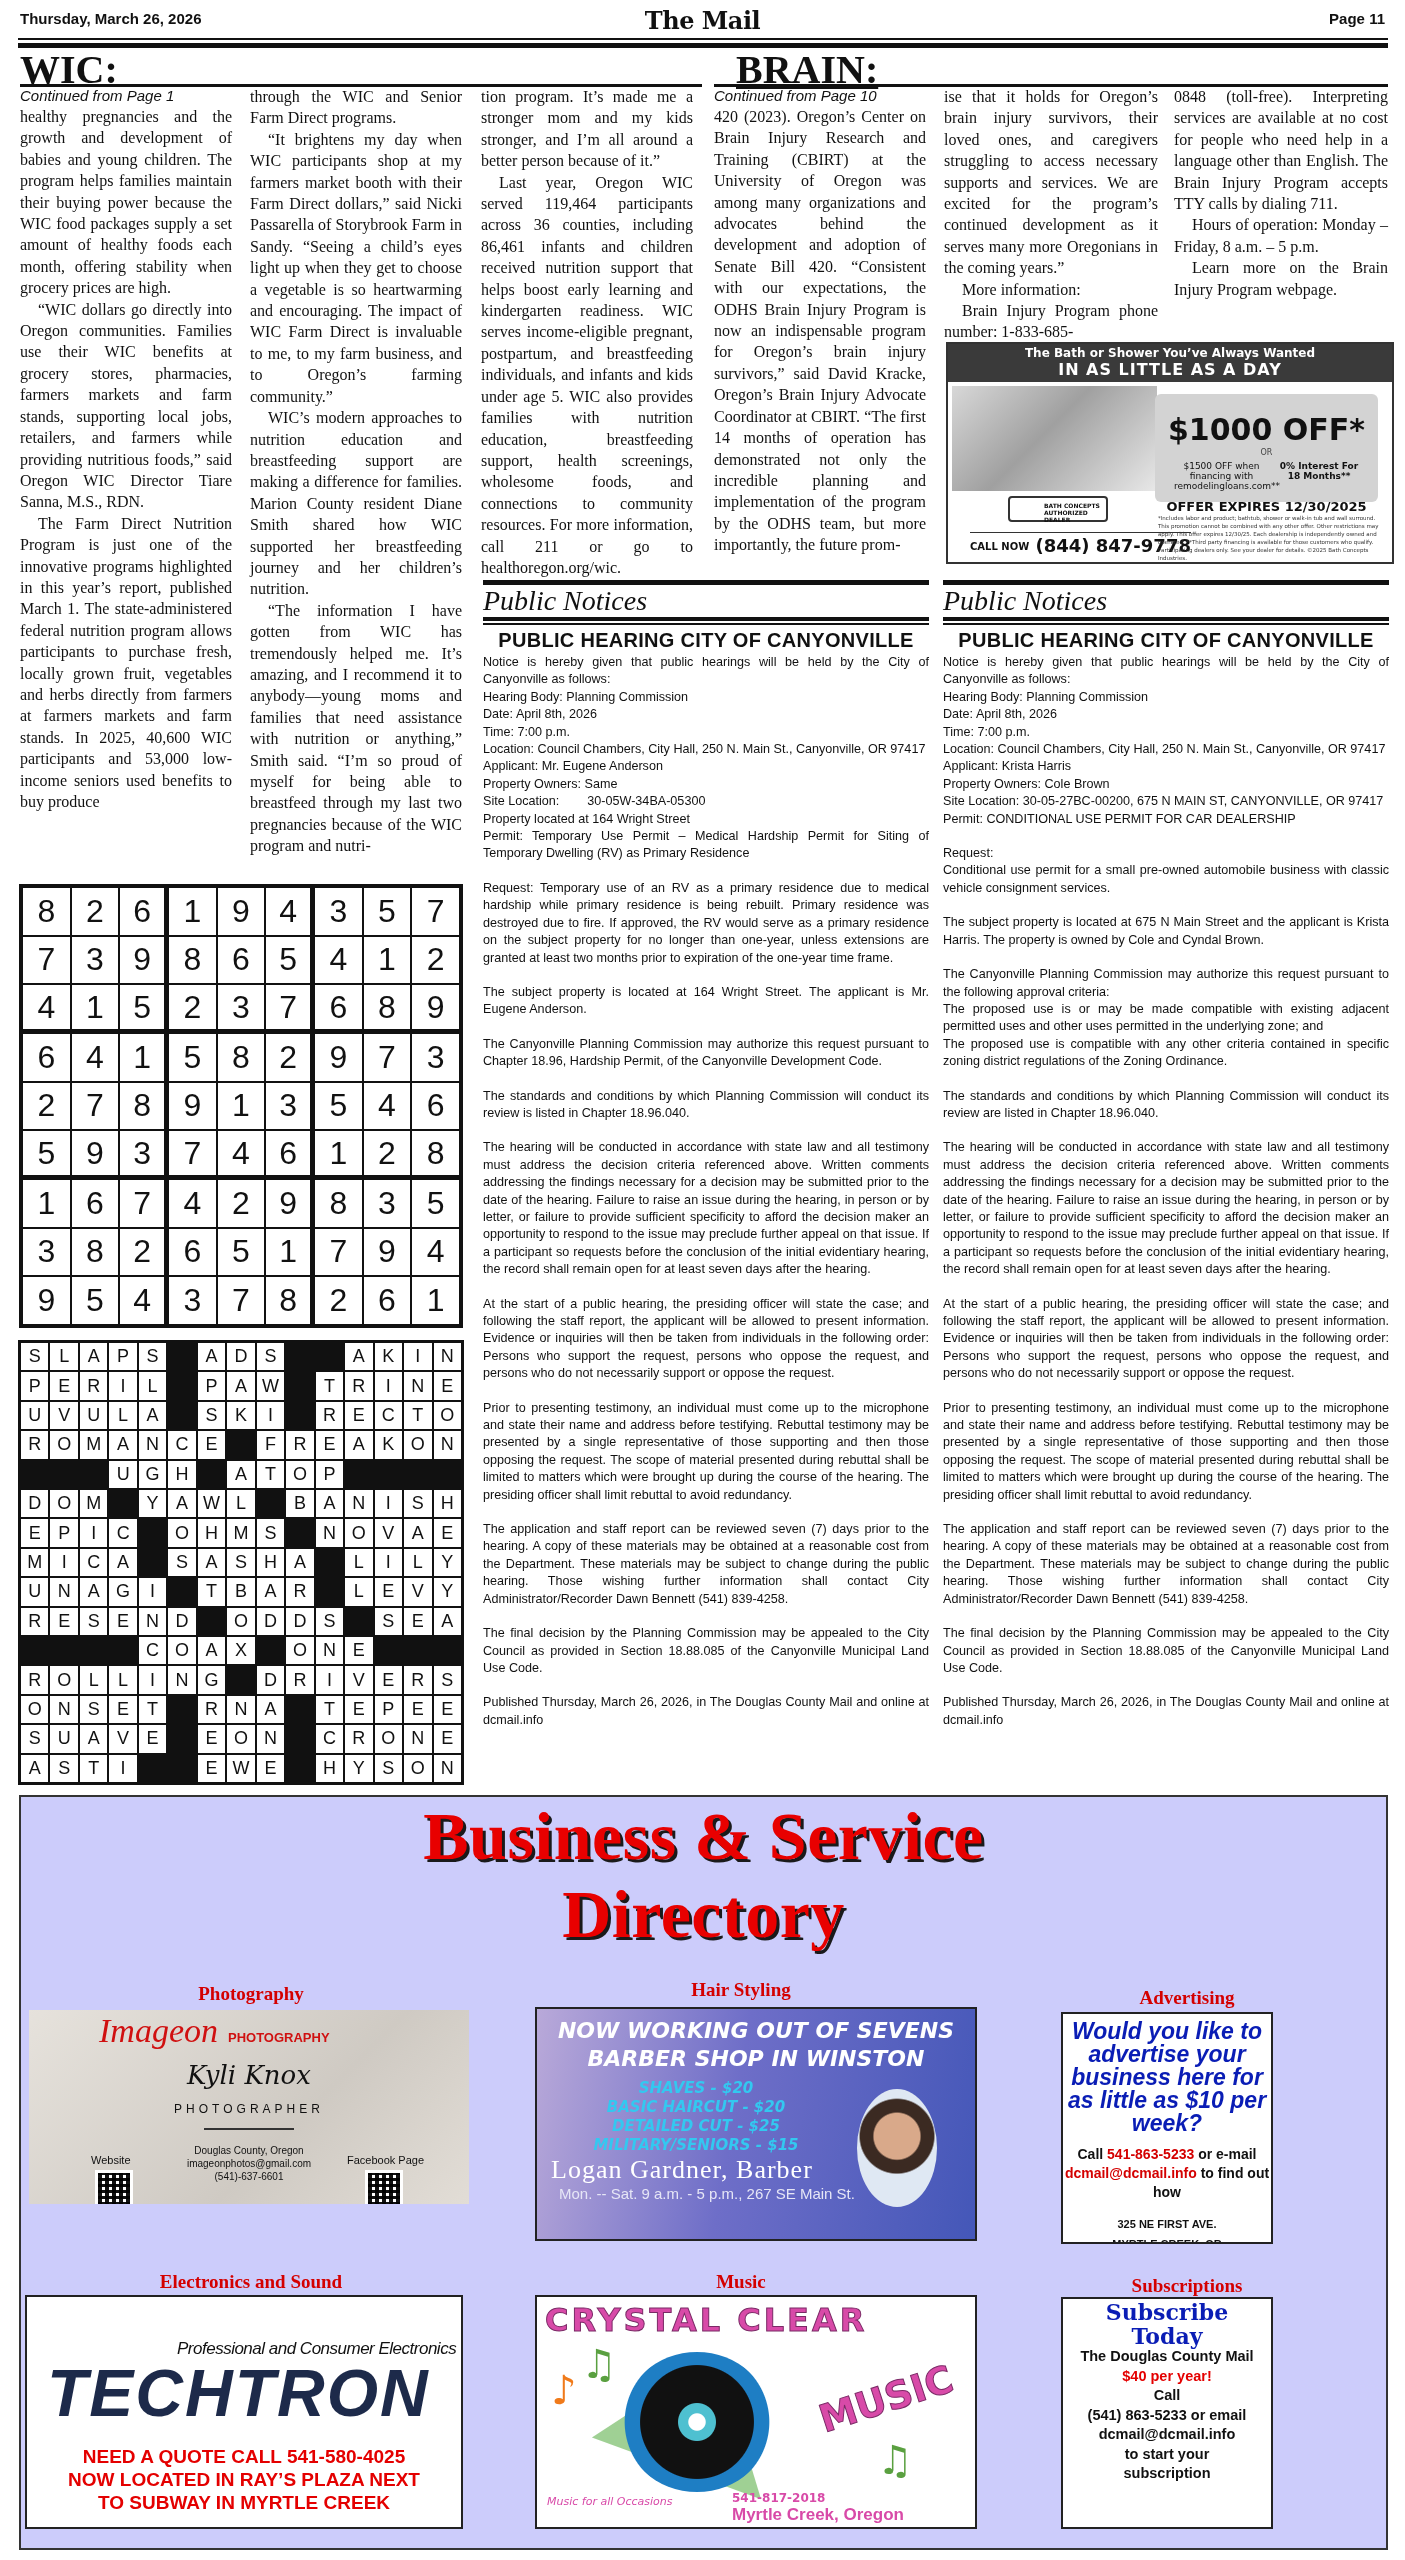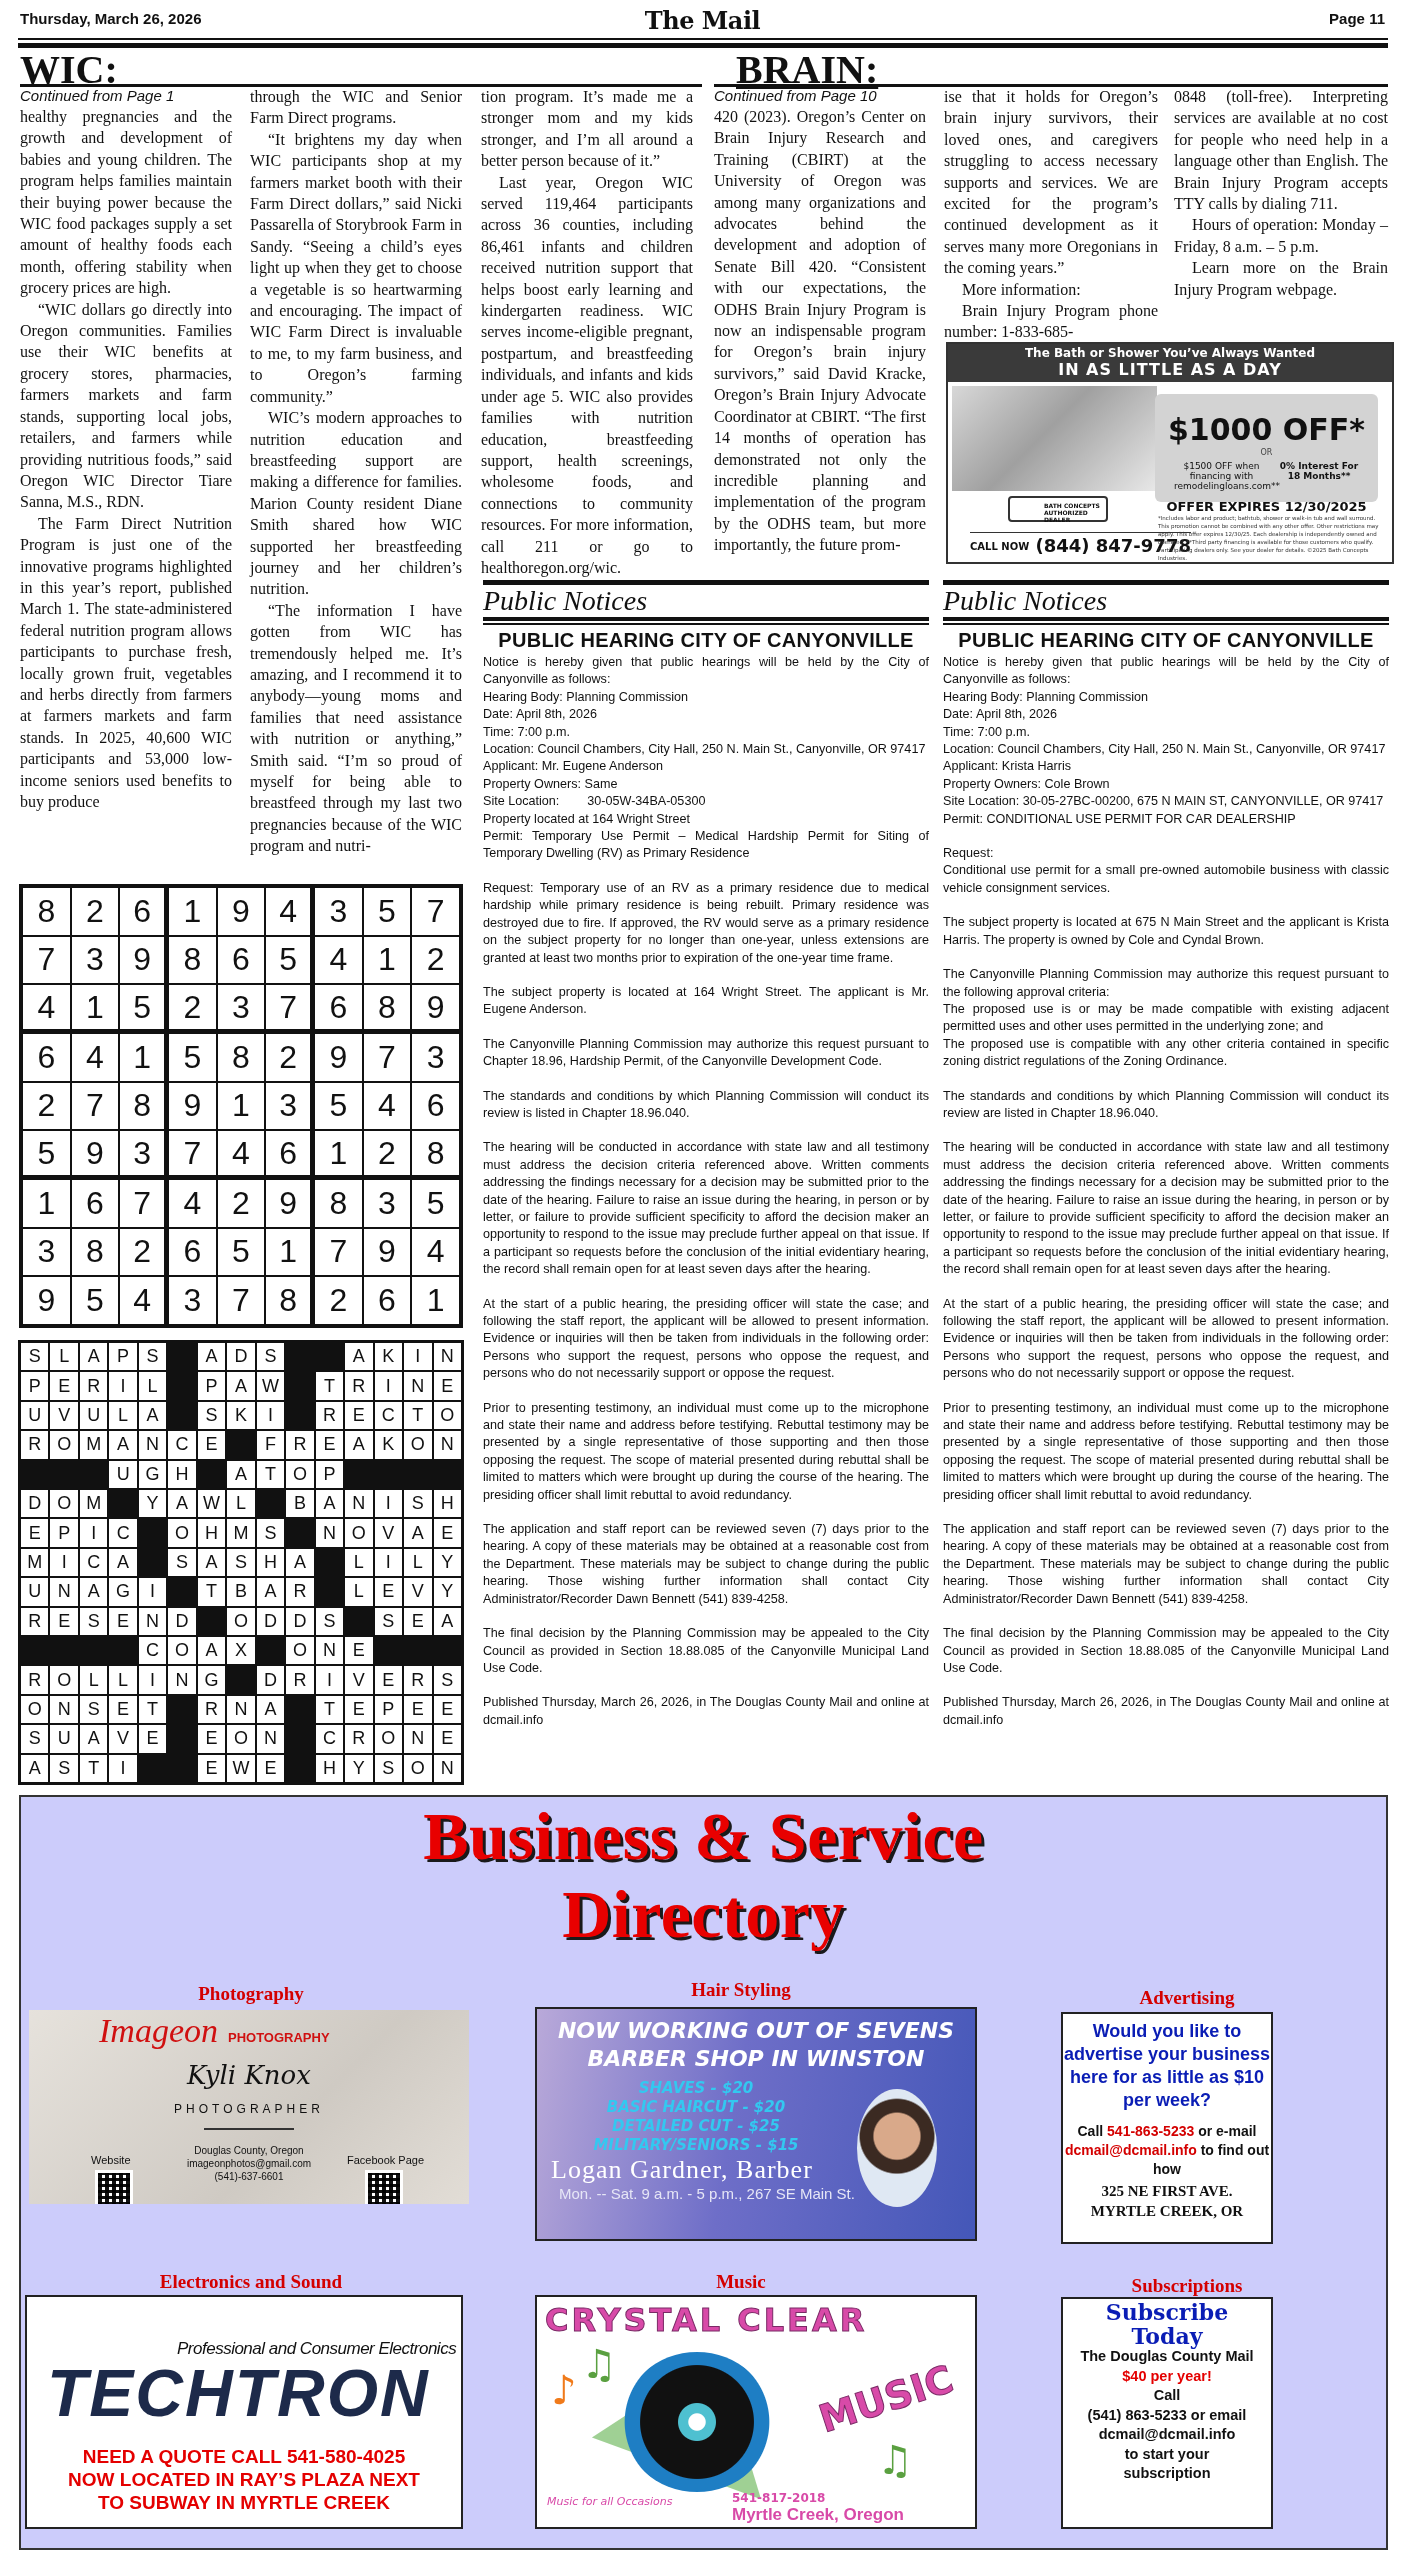--- a/index.html
+++ b/index.html
@@ -55,24 +55,24 @@
        repeating-linear-gradient(90deg,#111 0 4px,#fff 4px 7px),
        repeating-linear-gradient(0deg,#111 0 3px,#fff 3px 6px);
        background-blend-mode: multiply; border: 3px solid #fff; }
   .barber { background: linear-gradient(100deg,#b9a9d9,#6e6ec8 45%,#4457b8); color:#fff; text-align:center; font-family: "DejaVu Sans", sans-serif; }
   .barber .h { font: bold italic 22px "DejaVu Sans", sans-serif; line-height: 28px; }
   .barber .price { font: bold italic 15px "DejaVu Sans", sans-serif; color: #33c8f0; line-height: 19px; }
   .barber .name { font: 26px "Liberation Serif", serif; letter-spacing: 1px; }
   .barber .hrs { font: 15px "Liberation Sans", sans-serif; color: #e6e6f6; }
   .barber .face { position:absolute; right: 38px; top: 80px; width: 80px; height: 118px; border-radius: 50%; background: radial-gradient(circle at 50% 40%, #d9a98a 0 28%, #3b2a22 30% 45%, #dfe8f3 47%); }
   .adv { text-align: center; font-family: "Liberation Sans", sans-serif; font-weight: bold; }
-  .adv .q { color: #0a1db5; font-size: 18px; line-height: 23px; margin-top: 6px; }
+  .adv .q { color: #0a1db5; font-size: 23px; line-height: 23px; margin-top: 6px; font-style: italic; }
   .adv .c { font-size: 14px; line-height: 19px; margin-top: 10px; }
   .adv .red { color: #d40000; }
-  .adv .addr { font-size: 15px; line-height: 20px; margin-top: 2px; font-family: Liberation Serif, serif; }
+  .adv .addr { font-size: 11px; line-height: 20px; margin-top: 12px; }
   .techtron { text-align: center; font-family: "Liberation Sans", sans-serif; }
   .techtron .tag { font: italic 17px "Liberation Sans", sans-serif; position:absolute; left: 150px; top: 42px; letter-spacing: -0.5px; }
   .techtron .logo { font: bold italic 66px "Liberation Sans", sans-serif; color: #1d2a4a; position:absolute; left: 20px; top: 58px; letter-spacing: 2px; }
   .techtron .red { position:absolute; left:0; width:100%; top: 148px; color: #e40000; font: bold 19px "Liberation Sans", sans-serif; line-height: 23px; }
   .music { font-family: "DejaVu Sans", sans-serif; }
   .music .cc { position:absolute; left: 8px; top: 4px; font: bold 32px "DejaVu Sans", sans-serif; color: #d84aa8; letter-spacing: 3px; -webkit-text-stroke: 1px #7a2a66; }
   .music .mus { position:absolute; left: 280px; top: 80px; font: bold 38px "DejaVu Sans", sans-serif; color: #d84aa8; transform: rotate(-18deg); -webkit-text-stroke: 1px #7a2a66; }
   .music .disc { position:absolute; left: 85px; top: 55px; width: 150px; height: 140px; border-radius: 50%; background: radial-gradient(circle, #fff 0 8%, #4ec0d0 9% 18%, #111 19% 55%, #1e7ec4 56% 70%, transparent 71%); }
   .music .tri { position:absolute; left: 70px; top: 55px; width: 0; height: 0; border-left: 90px solid transparent; border-right: 90px solid transparent; border-bottom: 120px solid rgba(80,170,60,0.55); transform: rotate(20deg); }
   .music .occ { position:absolute; left: 10px; top: 198px; font: italic 11px "DejaVu Sans", sans-serif; color: #d84aa8; text-align:center; }

